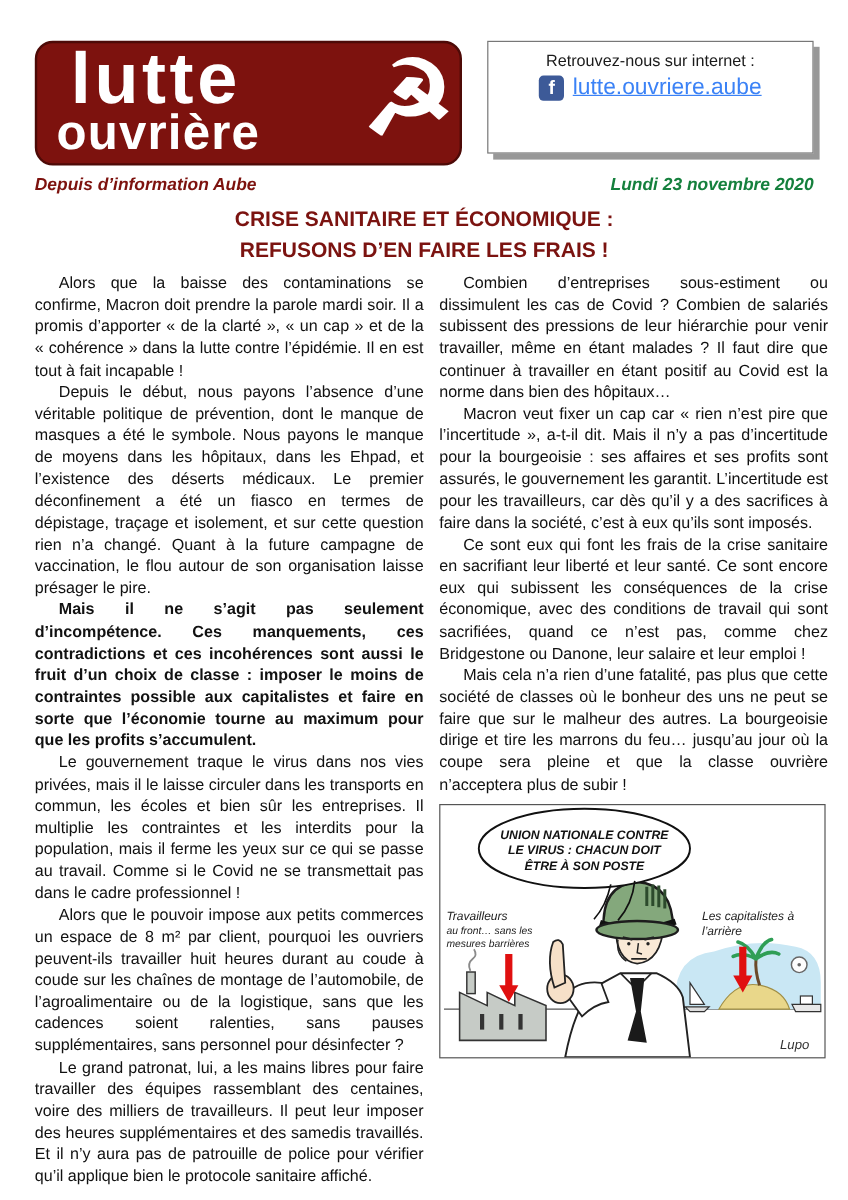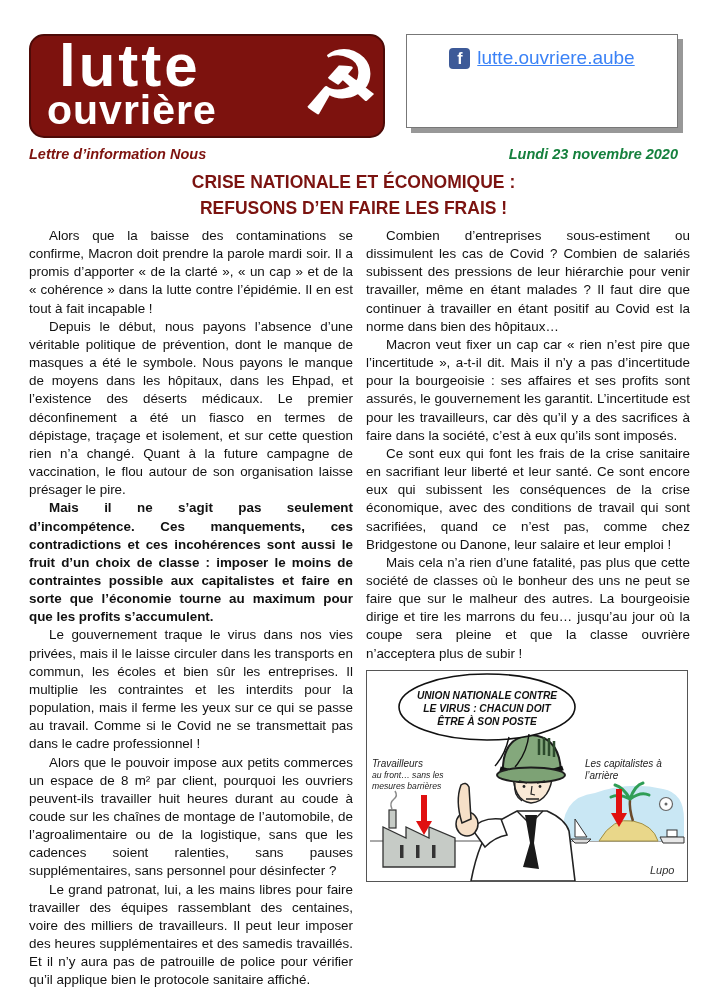--- a/index.html
+++ b/index.html
@@ -46,34 +46,35 @@
 <div class="page">
 
   <div class="header-row">
     <div class="logo-box" style="background-color: rgb(125, 18, 14); padding-left: 44px;">
       <div class="logo-lutte">lutte</div>
       <div class="logo-ouvriere">ouvrière</div>
       <div class="logo-symbol">☭</div>
     </div>
 
     <div class="internet-box">
+      <div class="internet-title">Retrouvez-nous sur internet :</div>
       <div class="fb-row">
         <span class="fb-icon" style="background-color: rgb(61, 90, 152);">f</span>
         <span class="internet-link" style="margin-top: 0px; color: #3b82f6;">lutte.ouvriere.aube</span>
       </div>
     </div>
   </div>
 
   <div class="subheader">
-    <span class="newsletter-name">Lettre d’information Nous</span>
+    <span class="newsletter-name">Depuis d’information Aube</span>
     <span class="issue-date">Lundi 23 novembre 2020</span>
   </div>
 
   <div class="page-title" style="color: rgb(123, 19, 16);">
-    <div>CRISE NATIONALE ET ÉCONOMIQUE :</div>
+    <div>CRISE SANITAIRE ET ÉCONOMIQUE :</div>
     <div>REFUSONS D’EN FAIRE LES FRAIS !</div>
   </div>
 
   <div class="columns">
     <div class="col">
         <p class="para">Alors que la baisse des contaminations se confirme, Macron doit prendre la parole mardi soir. Il a promis d’apporter « de la clarté », « un cap » et de la « cohérence » dans la lutte contre l’épidémie. Il en est tout à fait incapable !</p>
         <p class="para">Depuis le début, nous payons l’absence d’une véritable politique de prévention, dont le manque de masques a été le symbole. Nous payons le manque de moyens dans les hôpitaux, dans les Ehpad, et l’existence des déserts médicaux. Le premier déconfinement a été un fiasco en termes de dépistage, traçage et isolement, et sur cette question rien n’a changé. Quant à la future campagne de vaccination, le flou autour de son organisation laisse présager le pire.</p>
         <p class="para bold">Mais il ne s’agit pas seulement d’incompétence. Ces manquements, ces contradictions et ces incohérences sont aussi le fruit d’un choix de classe : imposer le moins de contraintes possible aux capitalistes et faire en sorte que l’économie tourne au maximum pour que les profits s’accumulent.</p>
         <p class="para">Le gouvernement traque le virus dans nos vies privées, mais il le laisse circuler dans les transports en commun, les écoles et bien sûr les entreprises. Il multiplie les contraintes et les interdits pour la population, mais il ferme les yeux sur ce qui se passe au travail. Comme si le Covid ne se transmettait pas dans le cadre professionnel !</p>
         <p class="para">Alors que le pouvoir impose aux petits commerces un espace de 8 m² par client, pourquoi les ouvriers peuvent-ils travailler huit heures durant au coude à coude sur les chaînes de montage de l’automobile, de l’agroalimentaire ou de la logistique, sans que les cadences soient ralenties, sans pauses supplémentaires, sans personnel pour désinfecter ?</p>

